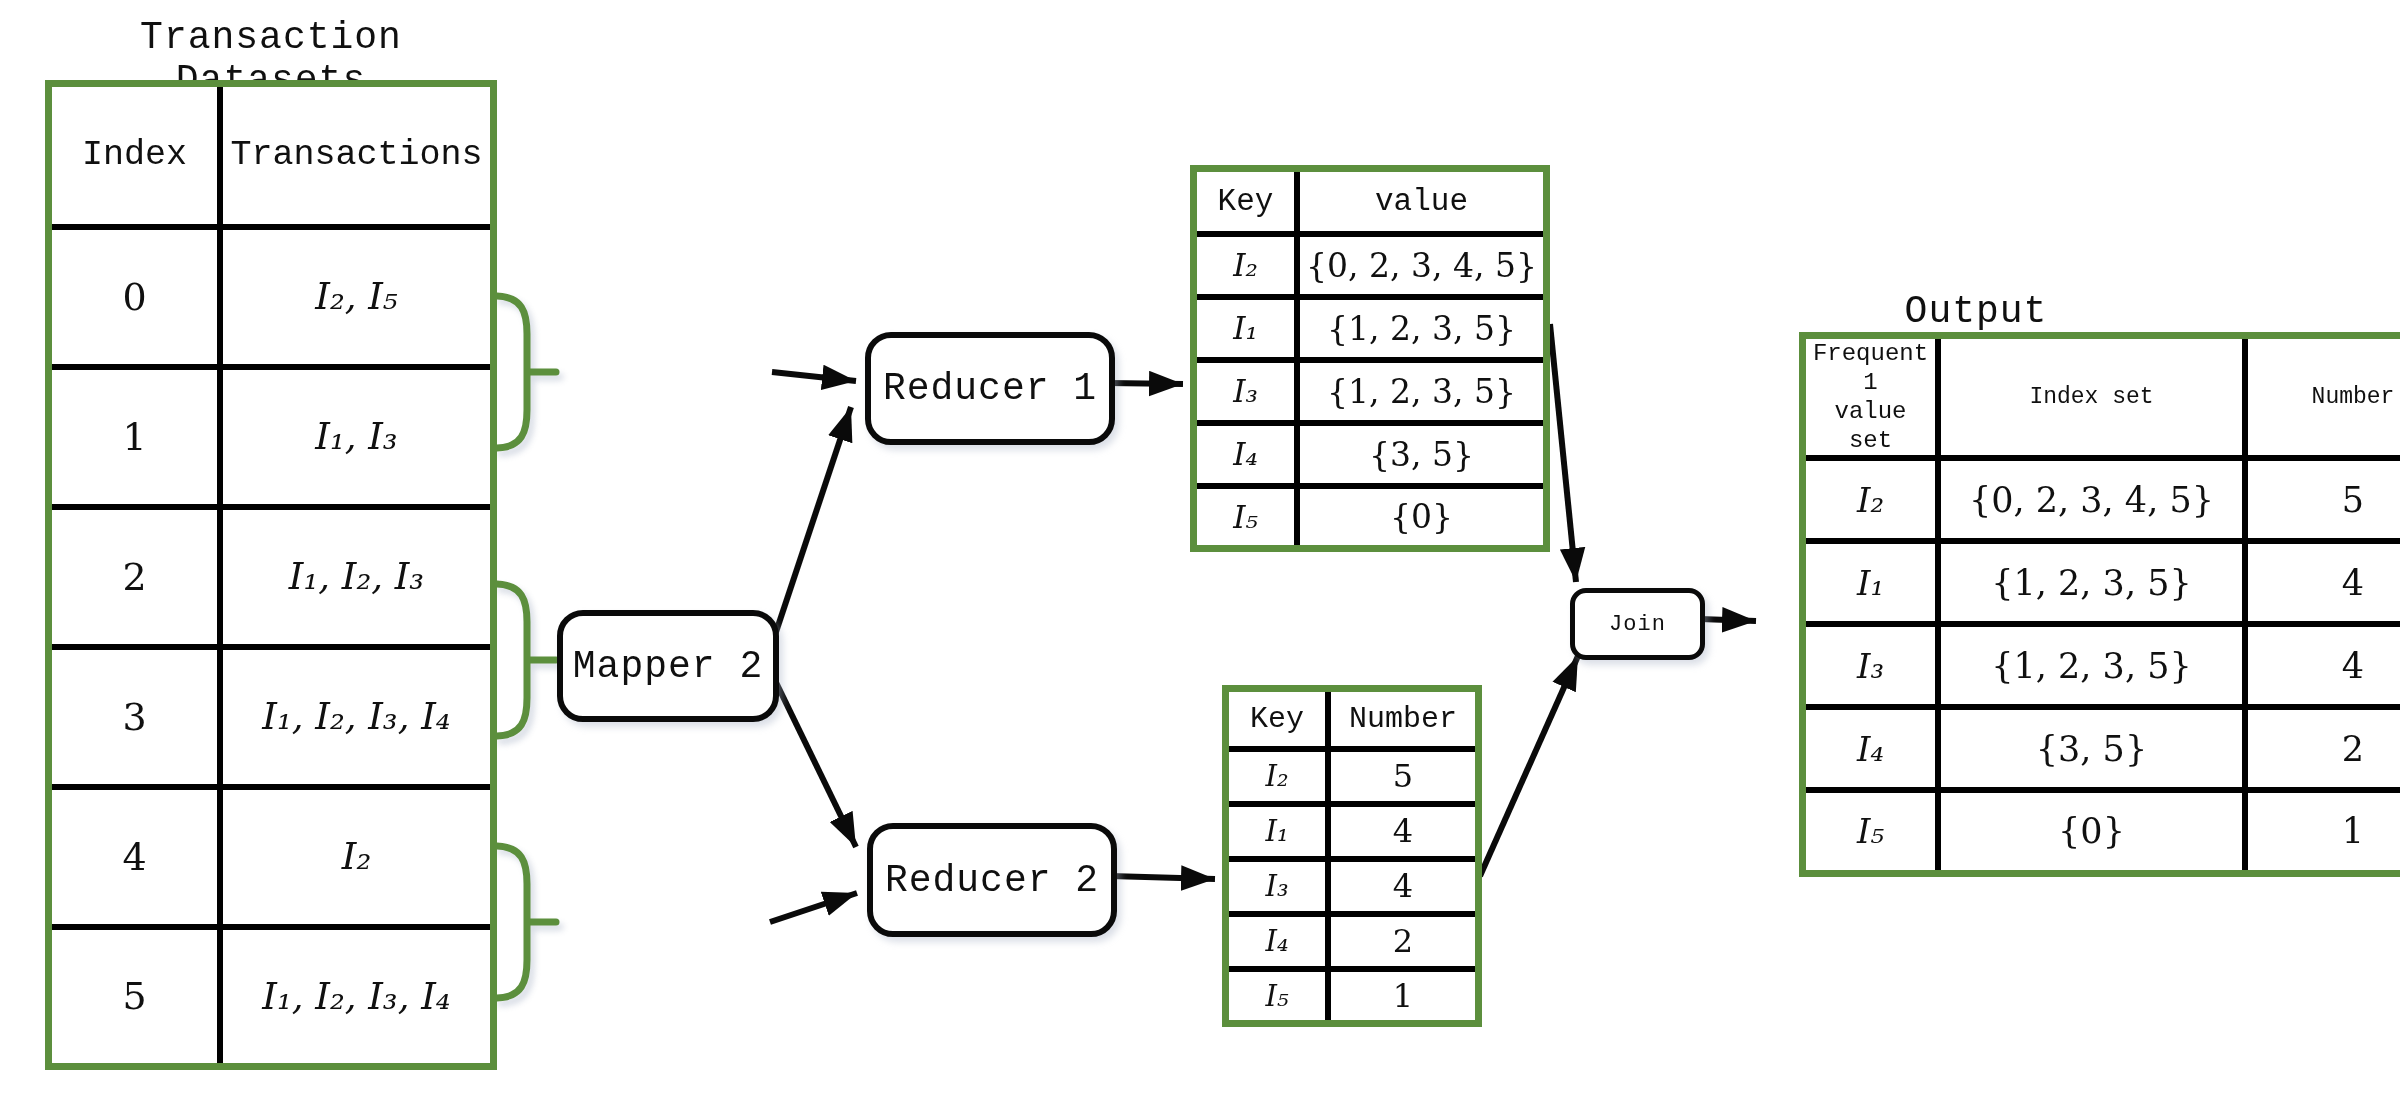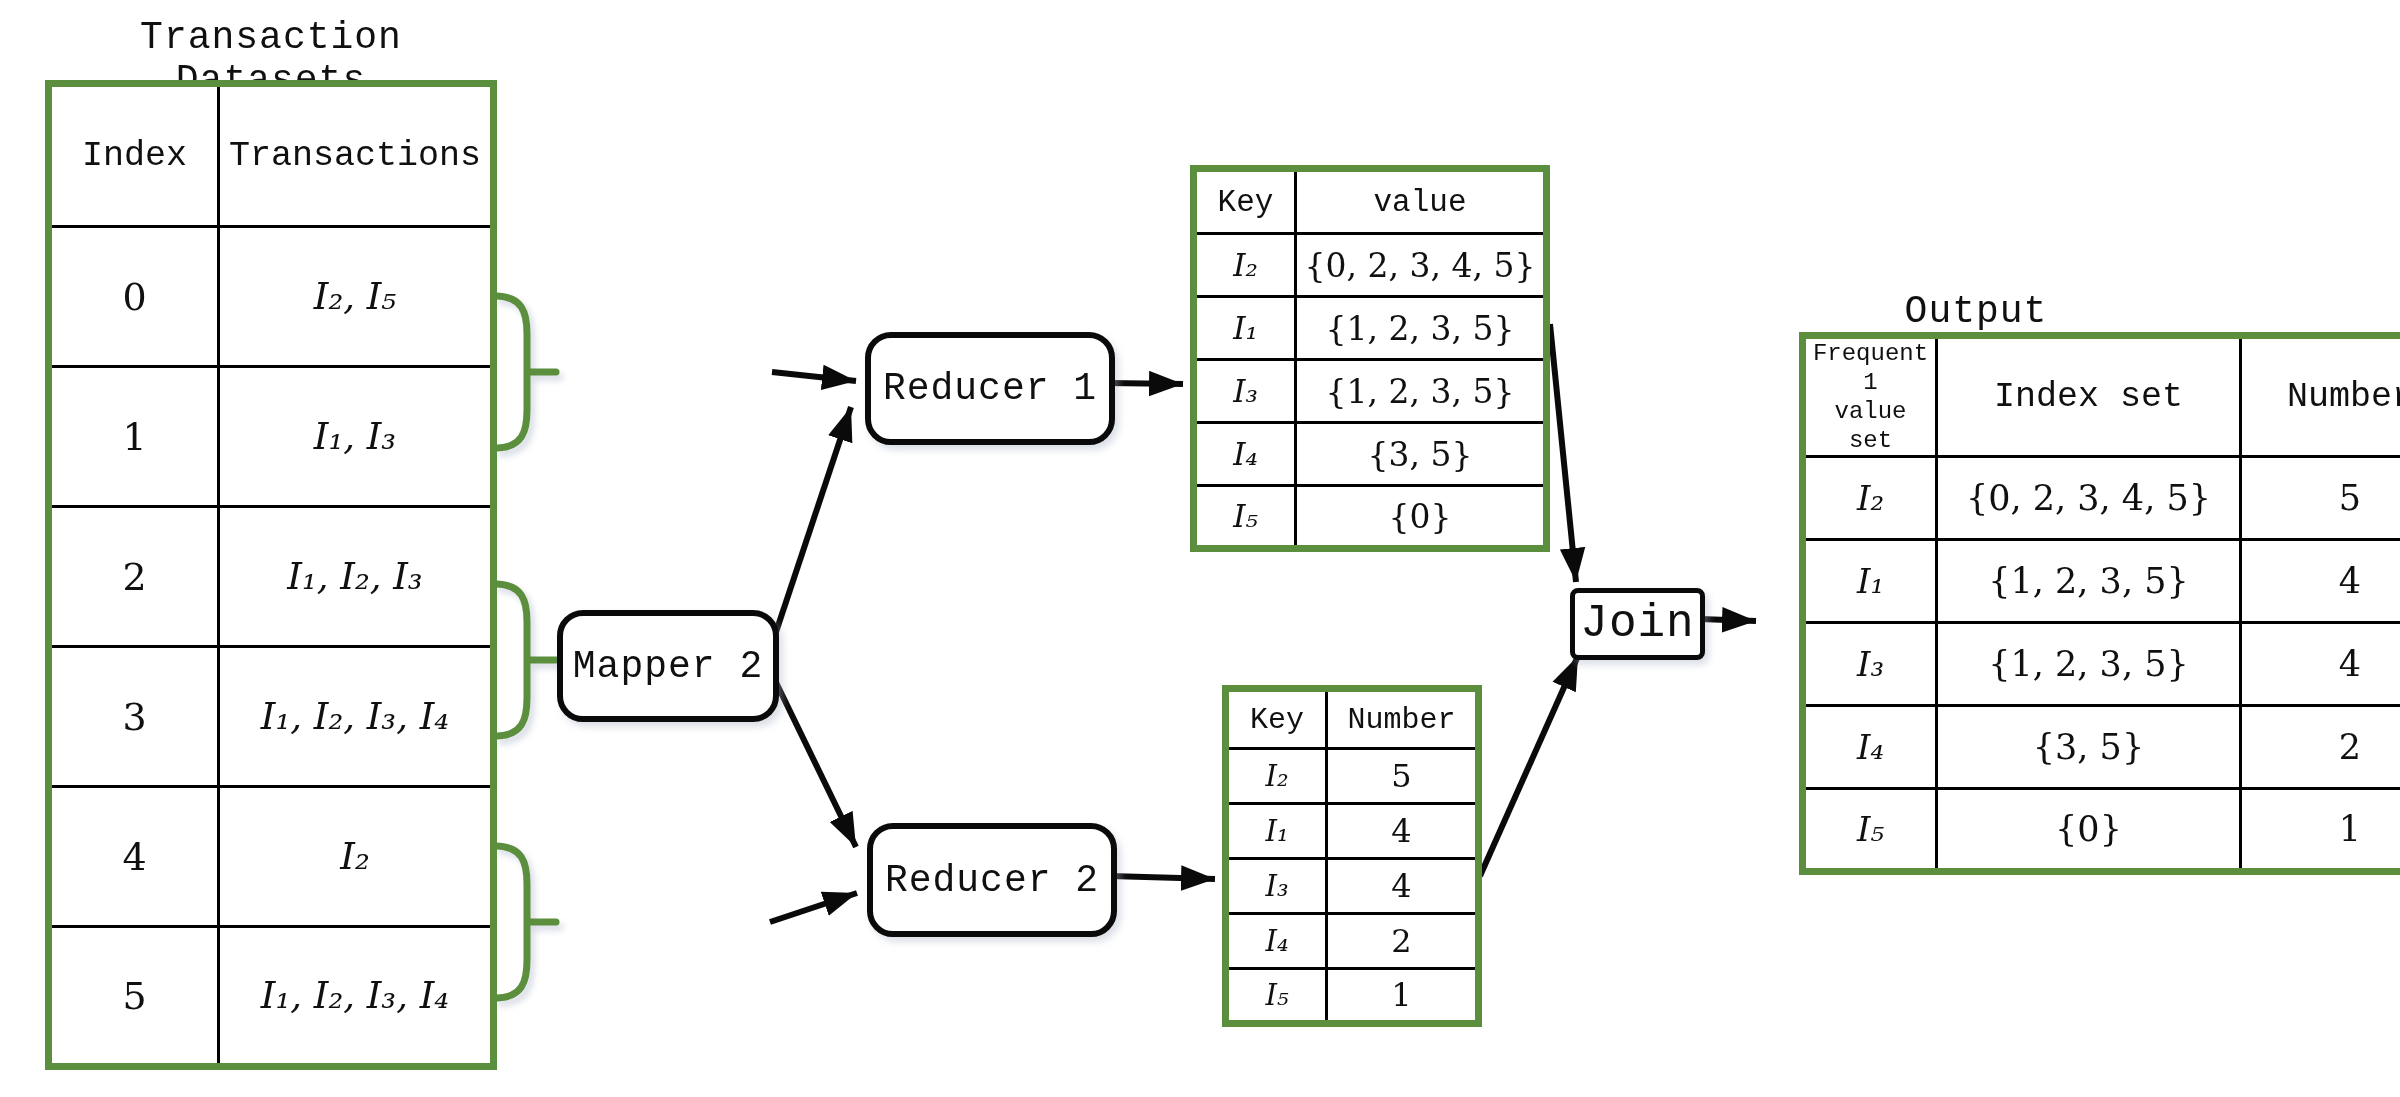--- a/index.html
+++ b/index.html
@@ -20,21 +20,21 @@
     letter-spacing:1px;
     color:#101010;
   }
   
   table.gtbl{
     border-collapse:collapse;
     table-layout:fixed;
     background:#ffffff;
   }
   table.gtbl td{
-    border:3px solid #000000;
+    border:6px solid #000000;
     text-align:center;
     vertical-align:middle;
     padding:0;
     overflow:hidden;
   }
   table.gtbl{border:7px solid #5c8f3d;}
   .mono-cell{font-family:"Liberation Mono","DejaVu Sans Mono",monospace;}
   .ser{font-family:"DejaVu Serif","Liberation Serif",serif;font-style:normal;}
   .ita{font-family:"DejaVu Serif","Liberation Serif",serif;font-style:italic;}
   
@@ -60,37 +60,37 @@
   .t-kn .c1{width:96px;}
   .t-kn .hdc{font-size:30px;}
   .t-kn .key{font-size:29px;}
   .t-kn .val{font-size:32px;}
   
   .t-out{width:666px;margin-left:36px;}
   .t-out tr{height:83px;}
   .t-out tr.hd{height:85px;}
   .t-out .c1{width:129px;}
   .t-out .c2{width:301px;}
-  .t-out .hdc{font-size:35px;}
+  .t-out .hdc{font-size:23px;}
   .t-out .hd-small{font-size:24px;line-height:29px;}
   .t-out .key{font-size:34px;}
   .t-out .val{font-size:35px;}
   .t-out .num{font-size:35px;}
   
   .pbox{
     position:absolute;
     background:#ffffff;
     border:6px solid #0a0a0a;
     border-radius:26px;
     display:flex;align-items:center;justify-content:center;
     font-size:38px;
     letter-spacing:1px;
     box-shadow:4px 5px 7px rgba(165,175,195,0.40);
   }
-  .pbox.small{border-width:5px;border-radius:8px;font-size:46px;}
+  .pbox.small{border-width:5px;border-radius:16px;font-size:22px;}
 </style>
 </head>
 <body>
 
 <div id="canvas">
 
   <svg class="overlay" width="2400" height="1097" viewBox="0 0 2400 1097">
     <defs>
       <marker id="ah" viewBox="0 0 12 9" refX="12" refY="4.5" markerWidth="34" markerHeight="26" markerUnits="userSpaceOnUse" orient="auto">
         <path d="M0,0 L12,4.5 L0,9 Z" fill="#0a0a0a"></path>

